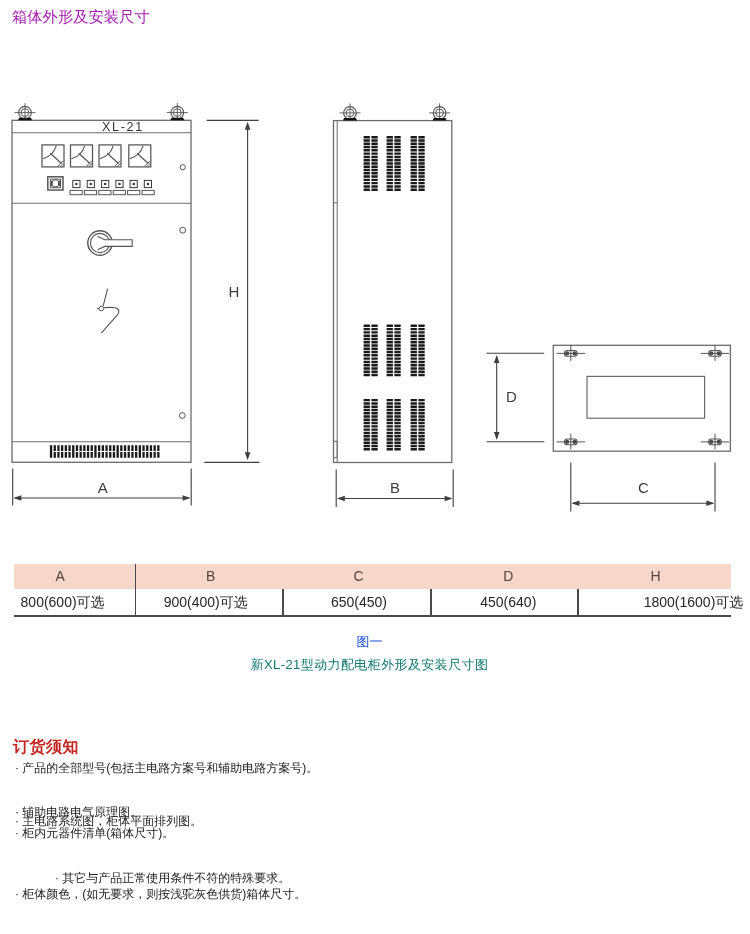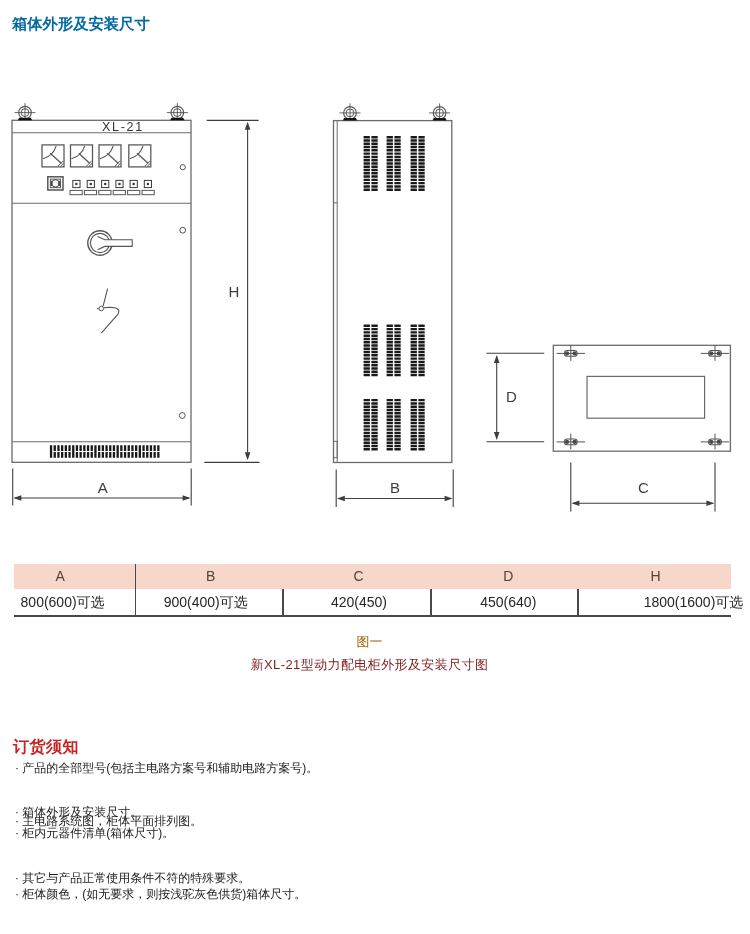--- a/index.html
+++ b/index.html
@@ -10,21 +10,21 @@
 .hdrcell{position:absolute;top:563.5px;height:25.5px;background:#f8d7cb;color:#53433c;
   font-size:14px;line-height:25.8px;text-align:center;}
 .valcell{position:absolute;top:589px;height:38px;color:#262626;font-size:14px;
   line-height:26px;text-align:center;}
 .vsep{position:absolute;top:563.5px;height:52.3px;width:1.5px;background:#4a4a4a;}
 .note{position:absolute;left:15px;font-size:12px;color:#1c1c1c;line-height:15px;white-space:nowrap;}
 </style>
 </head>
 <body>
 
-<div class="abs" style="left:12px;top:14px;font-size:15.3px;font-weight:bold;color:#0369a1;">箱体外形及安装尺寸</div>
+<div class="abs" style="left:12px;top:7px;font-size:15.3px;font-weight:normal;color:#a21caf;">箱体外形及安装尺寸</div>
 
 <svg width="750" height="560" viewBox="0 0 750 560" style="position:absolute;left:0;top:0">
 
 <g>
       <rect x="12" y="120.3" width="179" height="342" fill="none" stroke="#6b6b6b" stroke-width="1.3"></rect>
     </g>
 
 <g>
       <circle cx="25" cy="112.6" r="6.3" fill="none" stroke="#555555" stroke-width="1.2"></circle>
       <circle cx="25" cy="112.6" r="3.9" fill="none" stroke="#555555" stroke-width="1.0"></circle>
@@ -327,35 +327,35 @@
 <div class="hdrcell" style="left:285.4px;width:146.2px;">C</div>
 
 <div class="hdrcell" style="left:435.2px;width:146.2px;">D</div>
 
 <div class="hdrcell" style="left:580px;width:151px;">H</div>
 
 <div class="valcell" style="left:13.6px;width:98px;">800(600)可选</div>
 
 <div class="valcell" style="left:135.7px;width:140px;">900(400)可选</div>
 
-<div class="valcell" style="left:285.9px;width:146.2px;">420(450)</div>
+<div class="valcell" style="left:285.9px;width:146.2px;">650(450)</div>
 
 <div class="valcell" style="left:435.2px;width:146.2px;">450(640)</div>
 
 <div class="valcell" style="left:592px;width:149px;margin-left:27px;">1800(1600)可选</div>
 
-<div class="abs" style="left:0;top:633px;width:739px;text-align:center;font-size:13px;color:#a16207;">图一</div>
-
-<div class="abs" style="left:0;top:655.5px;width:739px;text-align:center;font-size:13px;color:#7f1d1d;letter-spacing:0.4px;">新XL-21型动力配电柜外形及安装尺寸图</div>
+<div class="abs" style="left:0;top:633px;width:739px;text-align:center;font-size:13px;color:#1d4ed8;">图一</div>
+
+<div class="abs" style="left:0;top:655.5px;width:739px;text-align:center;font-size:13px;color:#0f766e;letter-spacing:0.4px;">新XL-21型动力配电柜外形及安装尺寸图</div>
 
 <div class="abs" style="left:13px;top:716px;font-size:16px;font-weight:bold;color:#c52421;letter-spacing:0.5px;margin-top:21px;">订货须知</div>
 
 <div class="note" style="top:760.5px;">· 产品的全部型号(包括主电路方案号和辅助电路方案号)。</div>
 
 <div class="note" style="top:783px;margin-top:31px;">· 主电路系统图，柜体平面排列图。</div>
 
-<div class="note" style="top:804.5px;">· 箱体外形及安装尺寸。</div>
+<div class="note" style="top:804.5px;">· 辅助电路电气原理图。</div>
 
 <div class="note" style="top:825.5px;">· 柜内元器件清单(箱体尺寸)。</div>
 
 <div class="note" style="top:887px;">· 柜体颜色，(如无要求，则按浅驼灰色供货)箱体尺寸。</div>
 
-<div class="note" style="top:870.5px;">· 其它与产品正常使用条件不符的特殊要求。</div>
+<div class="note" style="top:870.5px;margin-left:40px;">· 其它与产品正常使用条件不符的特殊要求。</div>
 
 </body></html>

